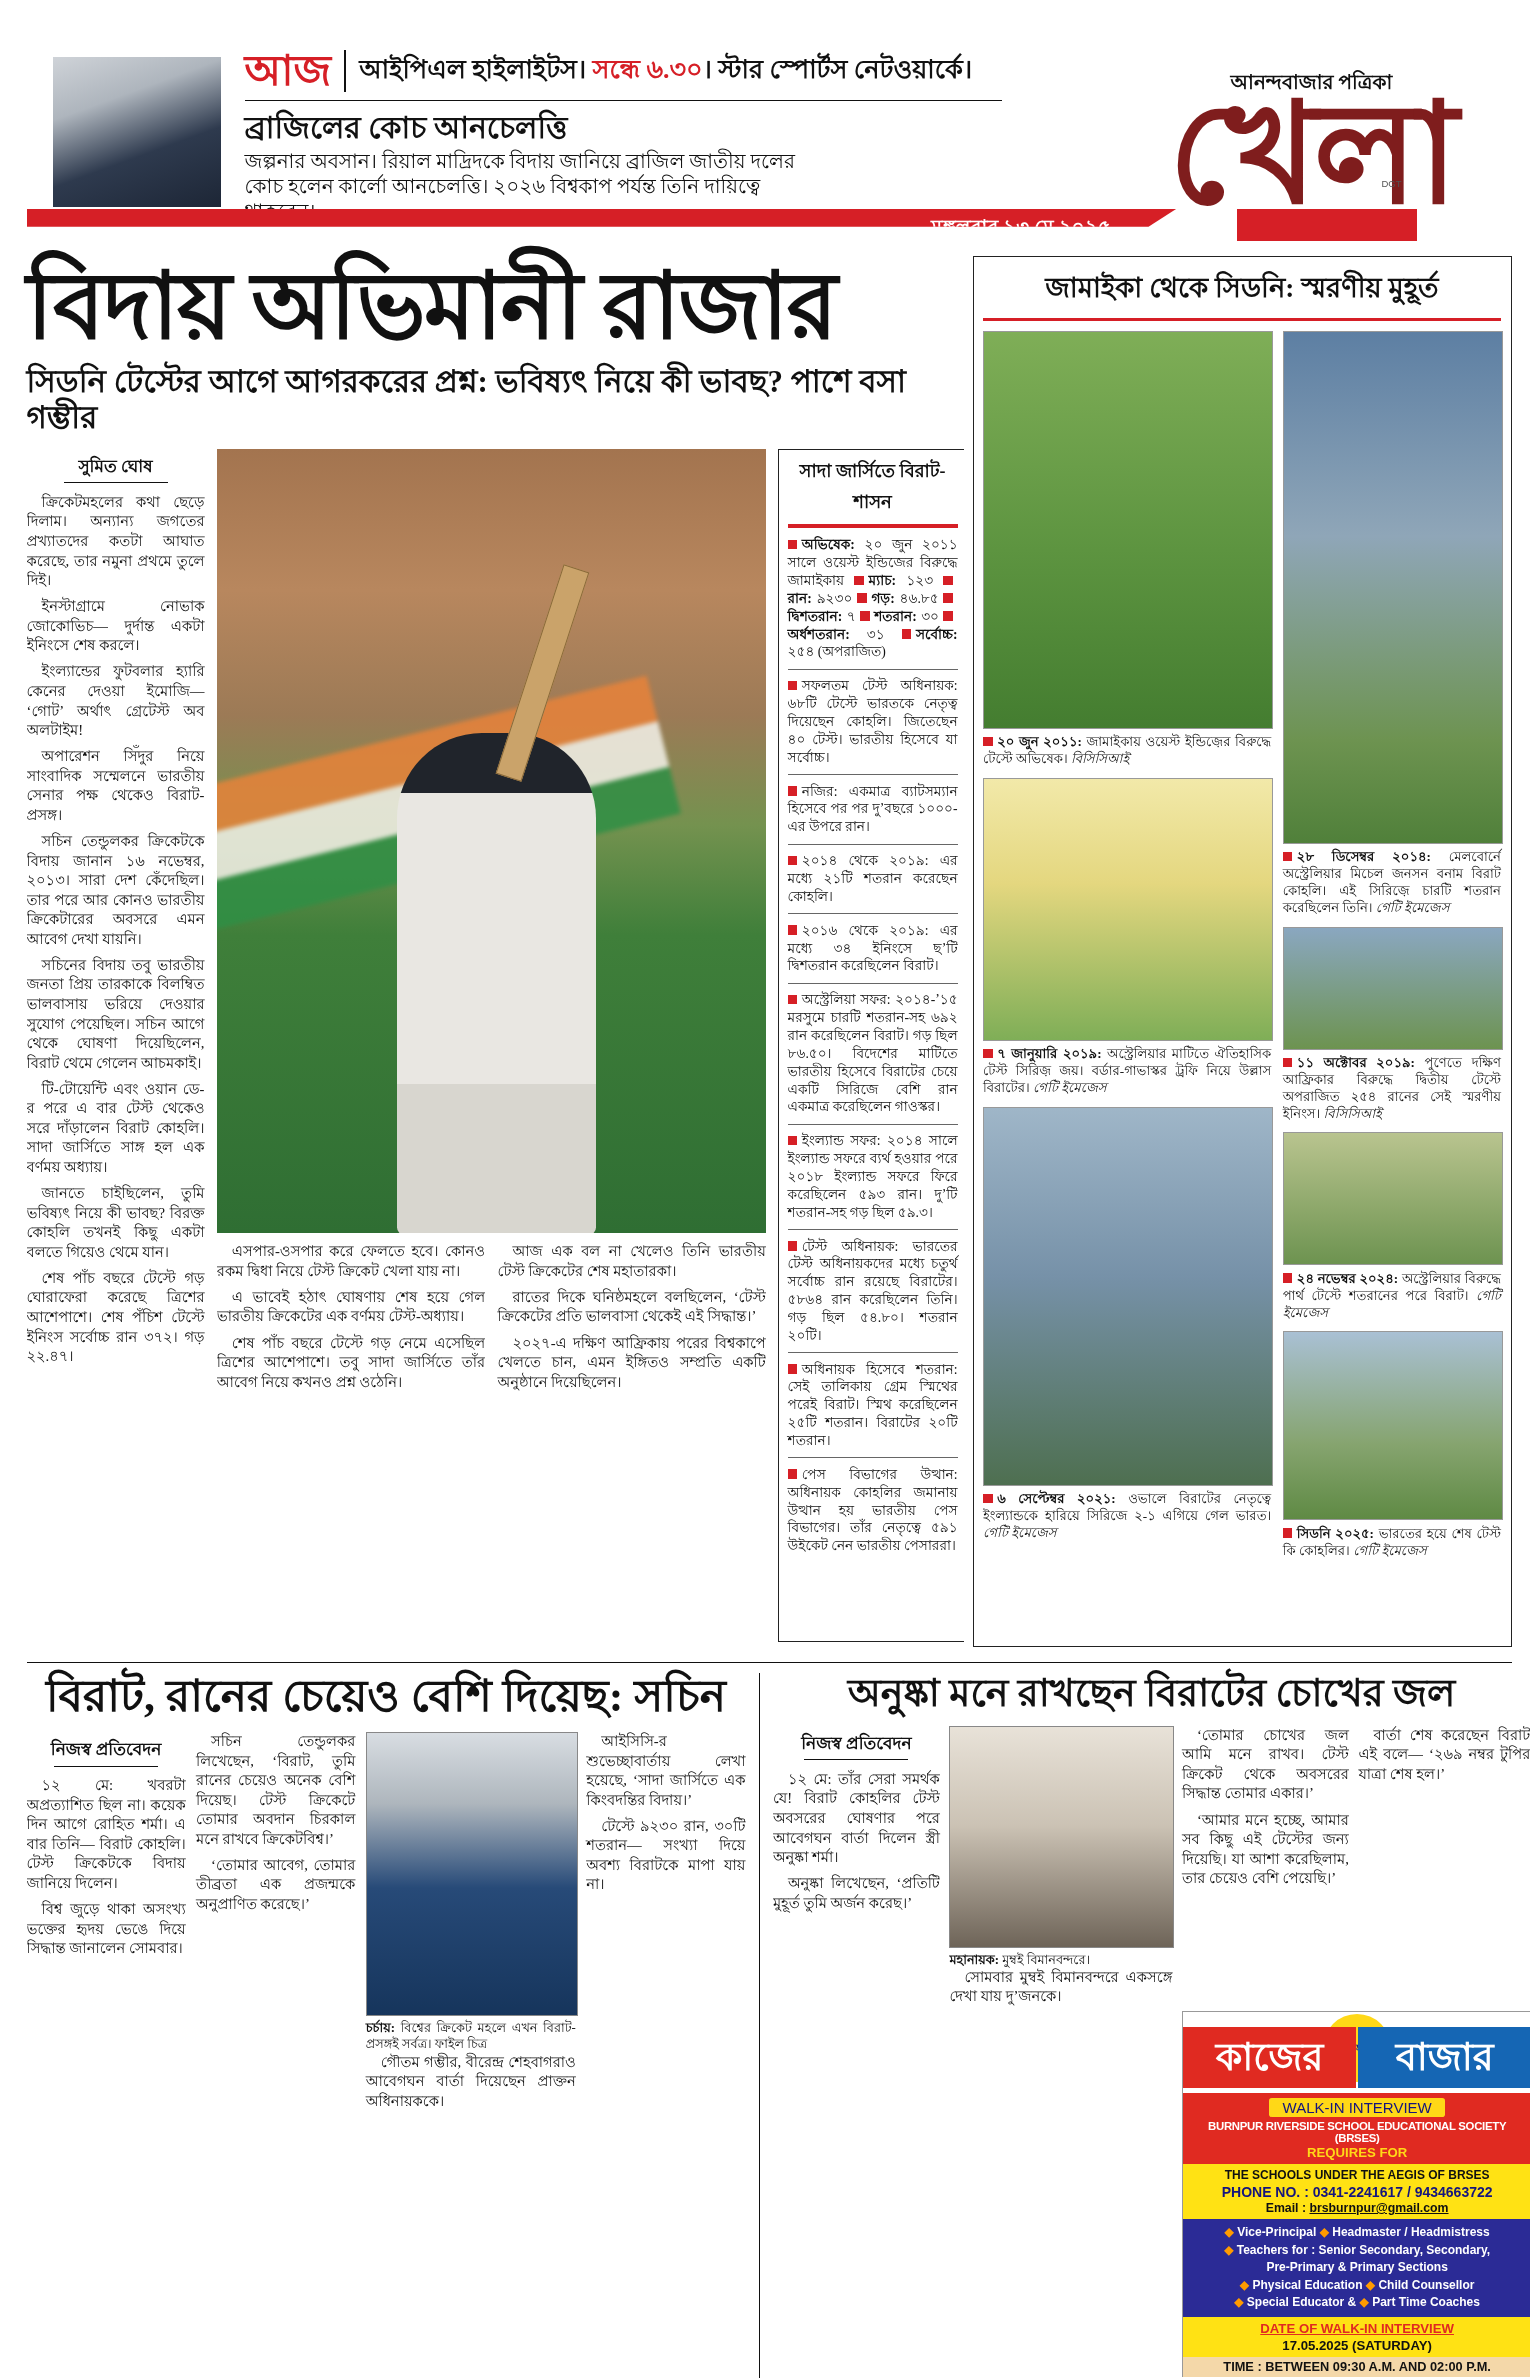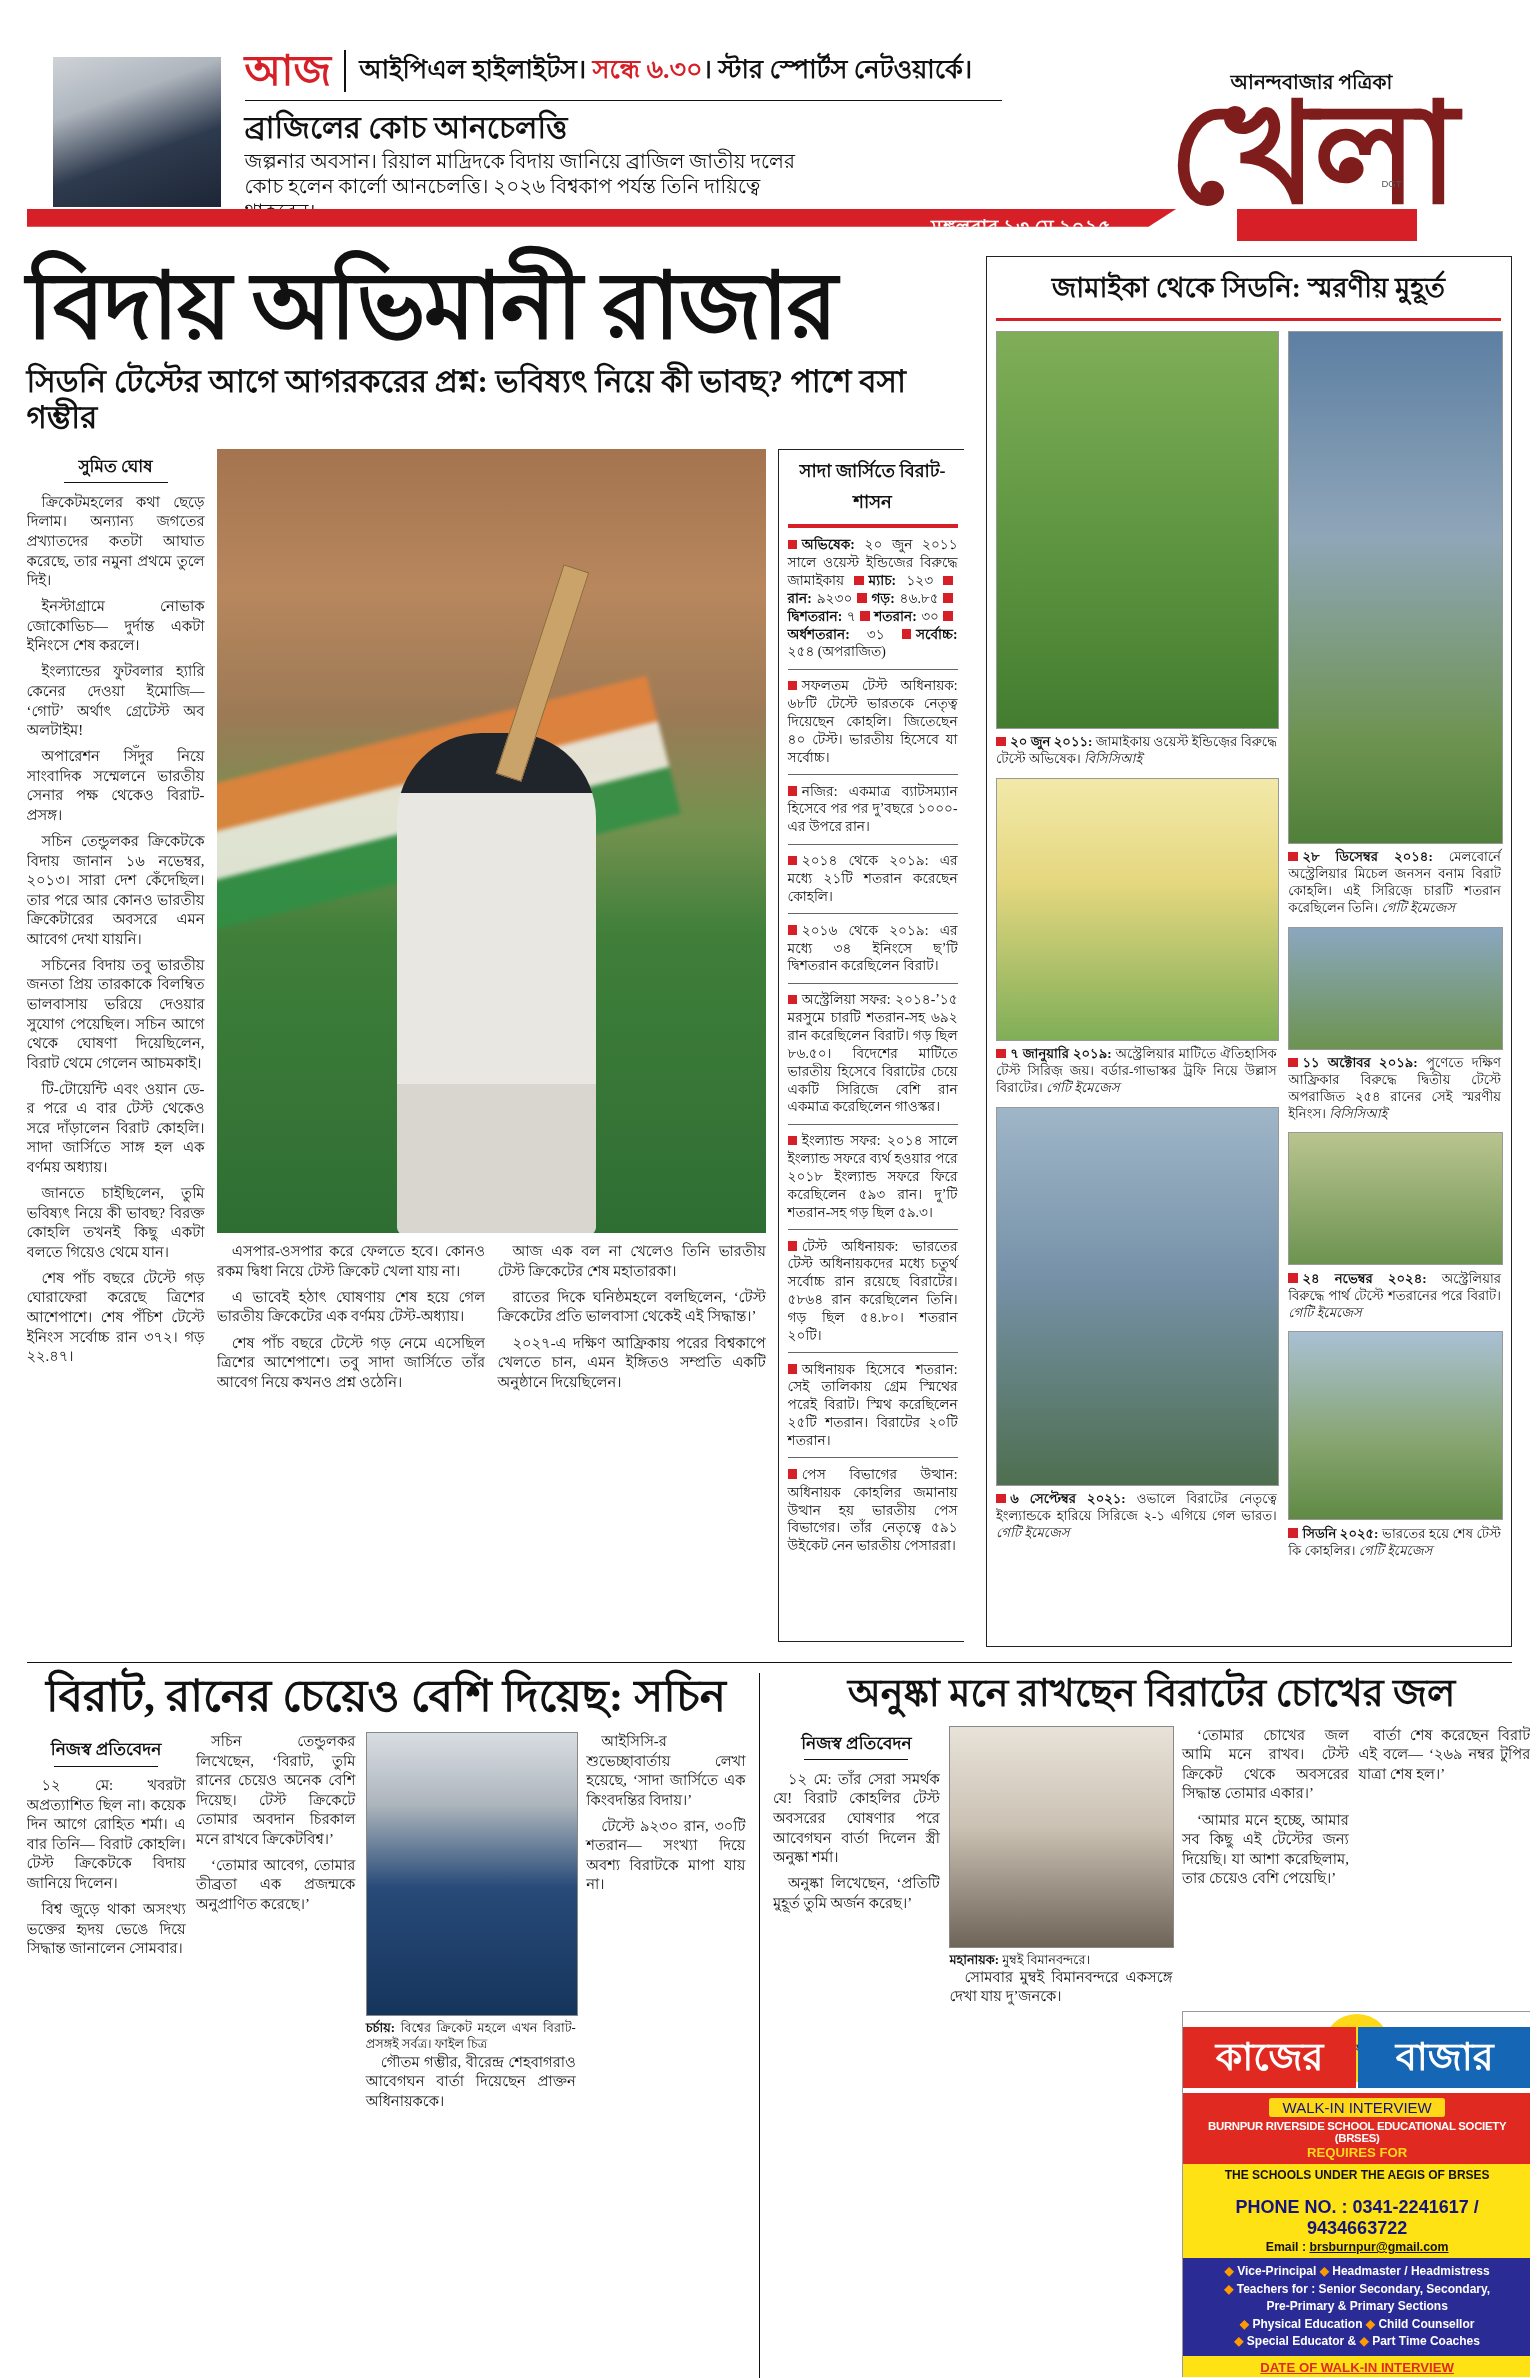--- a/index.html
+++ b/index.html
@@ -27,21 +27,21 @@
   .dgt{position:absolute;right:110px;top:134px;font-size:9.5px;color:#555;z-index:4;font-family:"Liberation Sans",sans-serif;}
 
   
   .band-row{position:relative;height:36px;margin-top:5.7px;}
   .band-left{position:absolute;left:0;top:0;width:1150px;height:18px;background:#d61f26;
     clip-path:polygon(0 0,100% 0,calc(100% - 28px) 100%,0 100%);}
   .band-date{position:absolute;right:66px;top:3.8px;color:#fff;font-weight:bold;font-size:20px;}
   .band-right{position:absolute;right:95px;top:0;width:180px;height:32px;background:#d61f26;z-index:2;}
 
   
-  .content-row{display:flex;gap:22px;margin-top:11.4px;}
+  .content-row{display:flex;gap:9px;margin-top:11.4px;}
   .left-zone{width:937px;flex:0 0 auto;}
   .main-headline{font-size:93px;font-weight:bold;line-height:1.02;letter-spacing:-1.9px;margin:3.8px 0 9.5px 0;}
   .sub-headline{font-size:31px;font-weight:bold;line-height:1.15;margin-bottom:13.2px;}
 
   .main-grid{display:grid;grid-template-columns:178px 549px 189px;gap:12.3px;height:1194px;overflow:hidden;}
   .byline{font-weight:bold;font-size:17px;text-align:center;margin:3.8px 0 1.9px;}
   .byline-rule{width:104px;border-top:1.4px solid #111;margin:0 auto 9.5px;}
   .para{font-size:14.7px;line-height:1.33;text-align:justify;margin:0 0 6.6px;text-indent:15px;}
   .col-article{overflow:hidden;}
 
@@ -108,21 +108,21 @@
     display:flex;align-items:center;justify-content:center;font-size:9.5px;font-weight:bold;color:#14147e;text-align:center;font-family:"Liberation Serif",serif;}
   .ad-boxes{position:absolute;left:0;top:15px;width:100%;display:flex;gap:1.9px;z-index:2;}
   .ad-kajer{flex:1;background:#e02a21;color:#fff;font-size:38px;font-weight:bold;text-align:center;line-height:61px;height:61px;font-family:"Liberation Serif",serif;}
   .ad-bazar{flex:1;background:#1566b4;color:#fff;font-size:38px;font-weight:bold;text-align:center;line-height:61px;height:61px;font-family:"Liberation Serif",serif;}
   .ad-red{background:#e02a21;text-align:center;padding:4.7px 3.8px 3.8px;flex:0 0 auto;}
   .ad-pill{display:inline-block;background:#ffd817;color:#14147e;font-weight:normal;font-size:15px;padding:0.9px 13.2px;border-radius:2.8px;}
   .ad-society{color:#fff;font-weight:bold;font-size:11.4px;margin-top:2.8px;letter-spacing:-0.3px;}
   .ad-req{color:#ffd817;font-weight:bold;font-size:13.2px;margin-top:1.9px;}
   .ad-yellow{background:#ffe214;text-align:center;padding:3.8px 2.8px;flex:0 0 auto;}
   .ad-schools{font-weight:bold;font-size:12px;color:#111;}
-  .ad-phone{font-weight:bold;font-size:18px;color:#14147e;margin-top:15px;}
+  .ad-phone{font-weight:bold;font-size:14px;color:#14147e;margin-top:2px;}
   .ad-email{font-weight:bold;font-size:12.3px;color:#111;margin-top:0.9px;}
   .ad-email u{text-decoration:underline;}
   .ad-navy{background:#2b2b96;color:#fff;text-align:center;padding:5.7px 3.8px;font-weight:bold;font-size:12px;line-height:1.45;flex:0 0 auto;}
   .dmd{color:#ff9b00;}
   .ad-date-t{color:#e02a21;font-weight:bold;font-size:13.2px;text-decoration:underline;}
   .ad-date-v{color:#111;font-weight:bold;font-size:13.2px;margin-top:1.9px;}
   .ad-time{background:#f4d8a9;text-align:center;font-weight:bold;font-size:12.8px;color:#111;padding:2.8px 1.9px;flex:0 0 auto;}
 </style>
 </head>
 <body>

